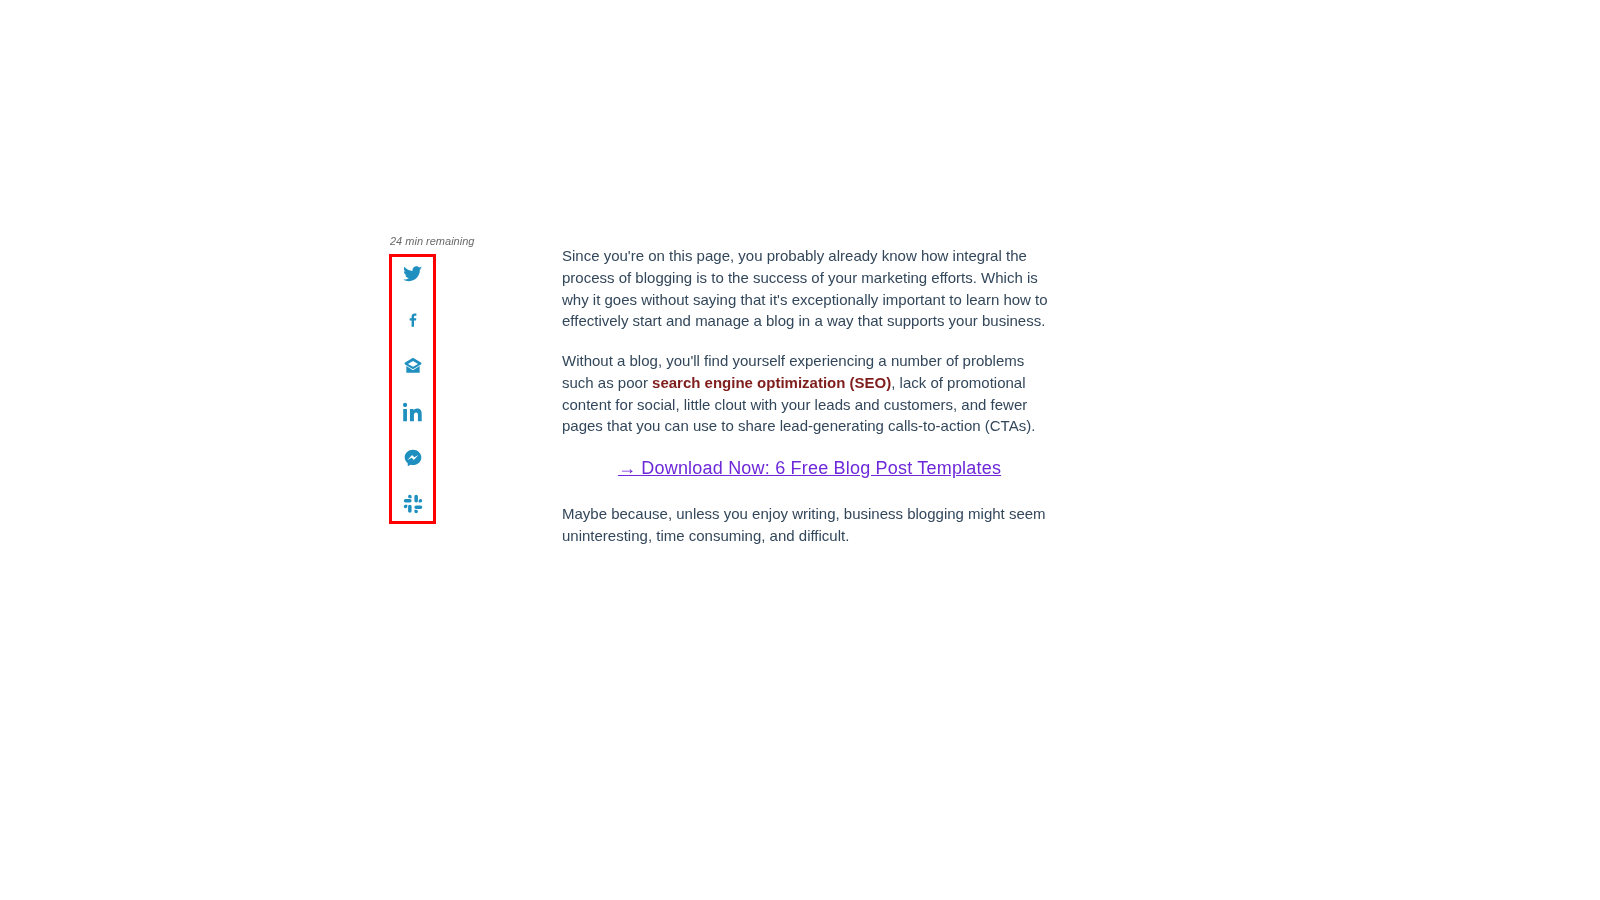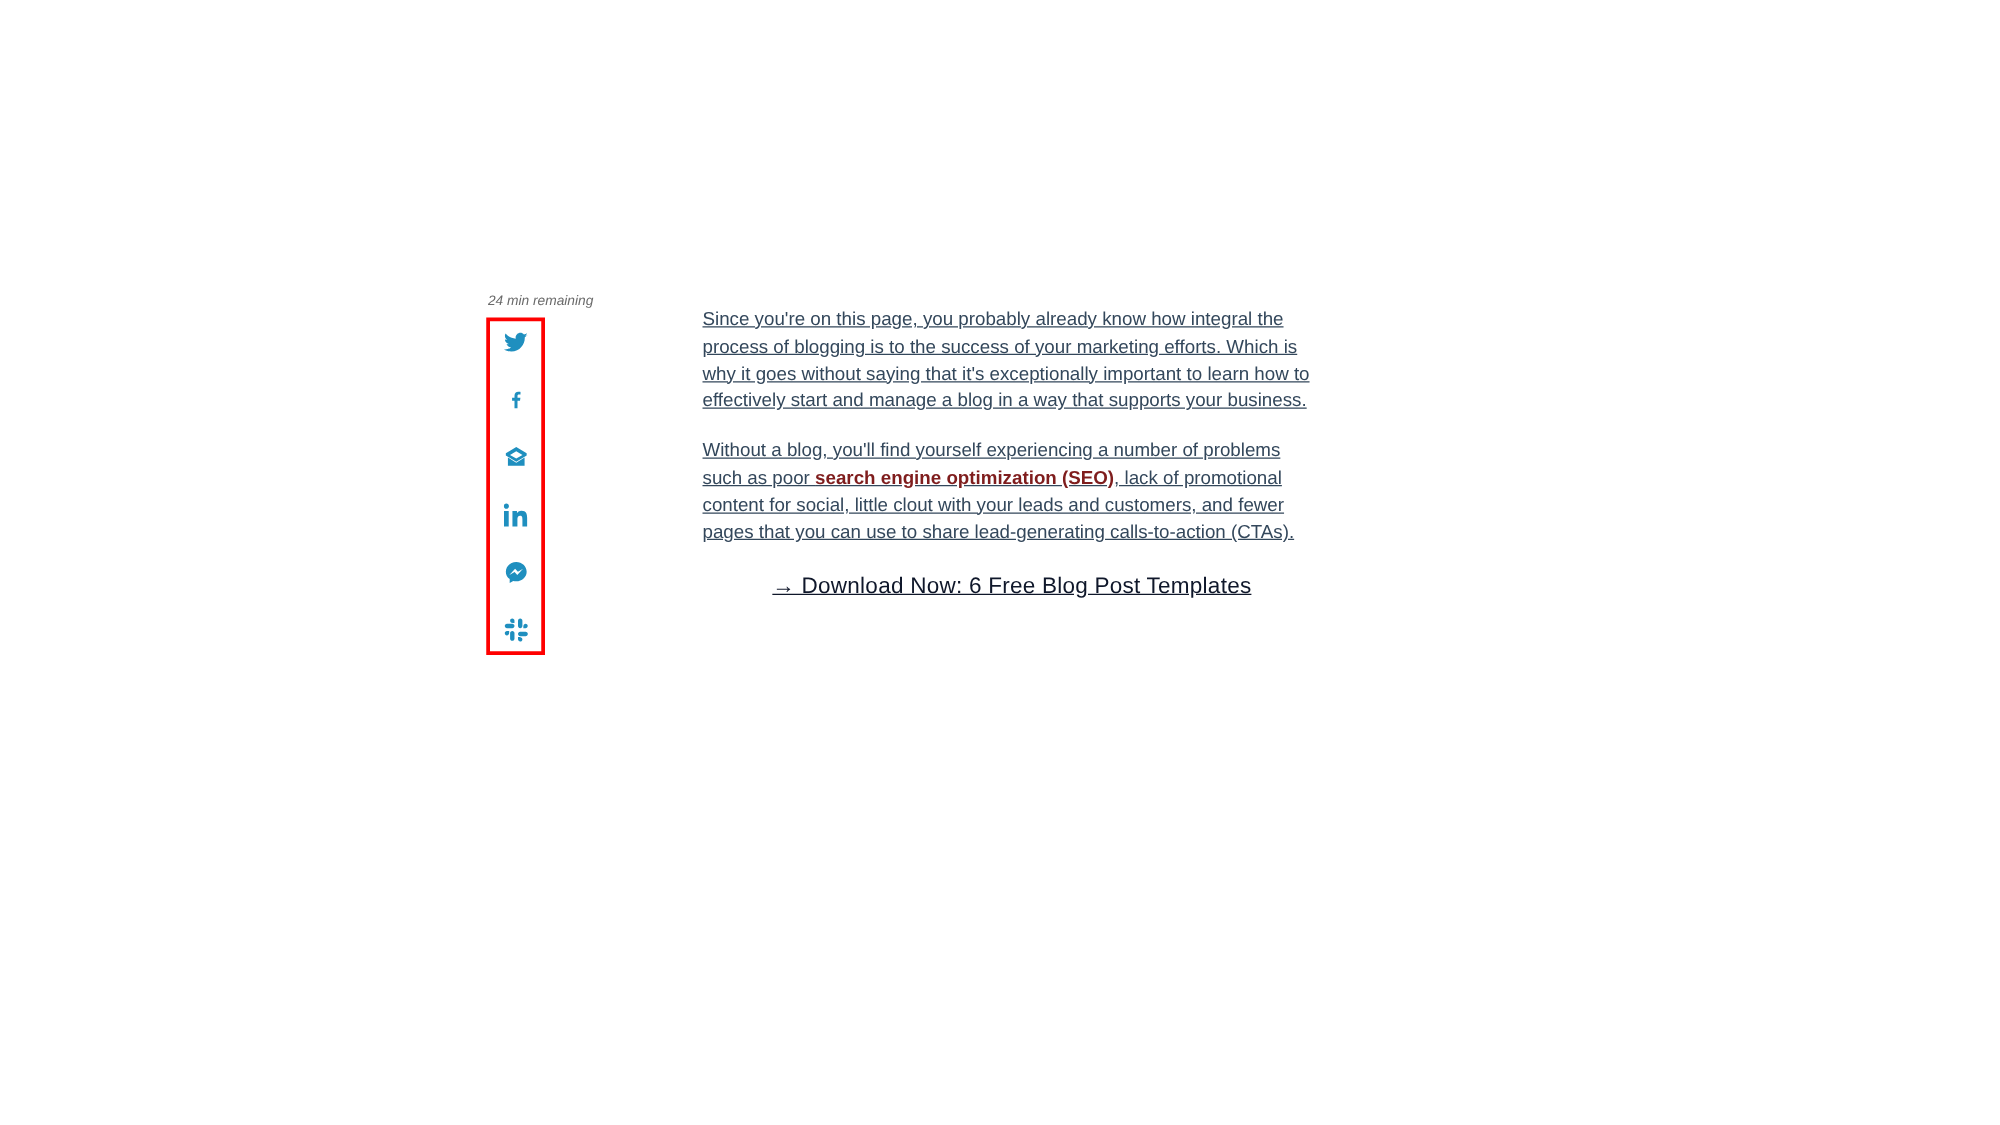--- a/index.html
+++ b/index.html
@@ -17,21 +17,21 @@
     position: relative;
     width: 1600px;
     height: 900px;
   }
 
   .reading-time {
     position: absolute;
     top: 235px;
     left: 390px;
     width: 85px;
-    text-align: center;
+    text-align: left;
     font-size: 11px;
     font-style: italic;
     color: #6a6a6a;
   }
 
   .share-rail {
     position: absolute;
     top: 254px;
     left: 389px;
     width: 47px;
@@ -65,35 +65,34 @@
     top: 245px;
     left: 562px;
     width: 495px;
     font-size: 15px;
     line-height: 1.45;
     color: #33475b;
   }
 
   .article p {
     margin: 0 0 18px 0;
-    text-decoration: underline;
   }
 
   .article a.inline-link {
     color: #7f1d1d;
     font-weight: 600;
     text-decoration: none;
   }
 
   .cta {
     text-align: center;
     margin: 14px 0 22px 0;
   }
   .cta a {
-    color: #0f172a;
+    color: #6d28d9;
     font-size: 18px;
     text-decoration: underline;
     letter-spacing: 0.2px;
   }
 </style>
 </head>
 <body>
 
 <div class="page">
 
@@ -145,16 +144,17 @@
 
     <p>
       <span>Without a blog, you'll find yourself experiencing a number of problems such as poor </span><a href="#" class="inline-link">search engine optimization (SEO)</a><span>, lack of promotional content for social, little clout with your leads and customers, and fewer pages that you can use to share lead-generating calls-to-action (CTAs).</span>
     </p>
 
 
     <div class="cta">
       <a href="#">→ Download Now: 6 Free Blog Post Templates</a>
     </div>
 
+    <p>Maybe because, unless you enjoy writing, business blogging might seem uninteresting, time consuming, and difficult.</p>
 
   </div>
 
 </div>
 
 </body></html>

